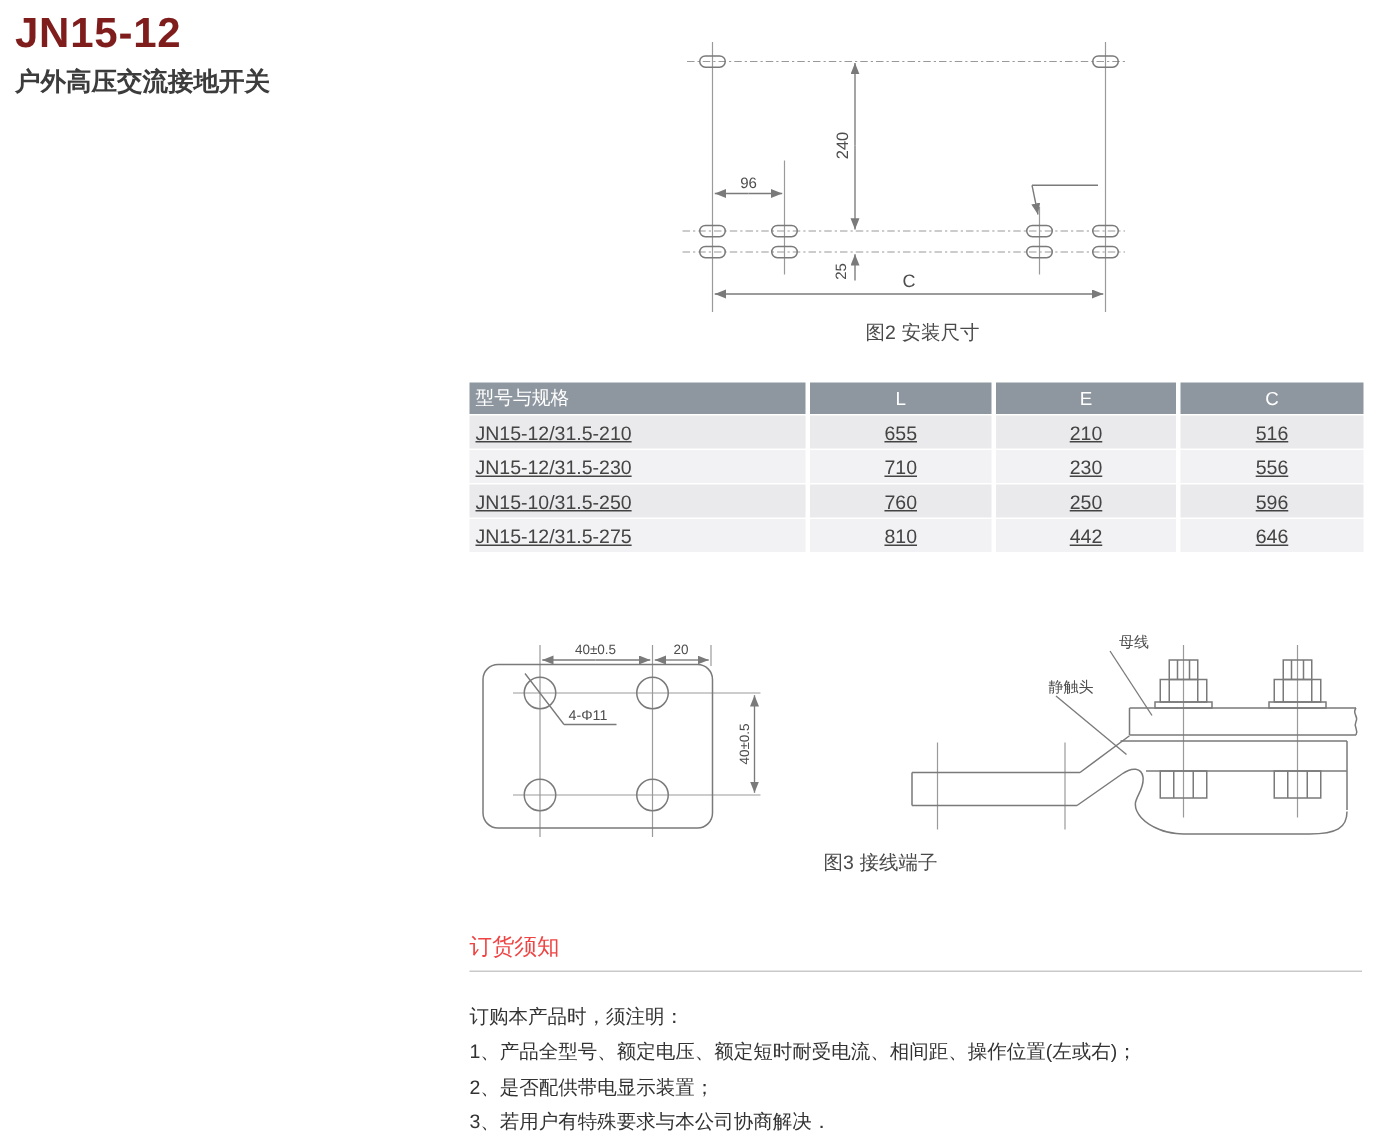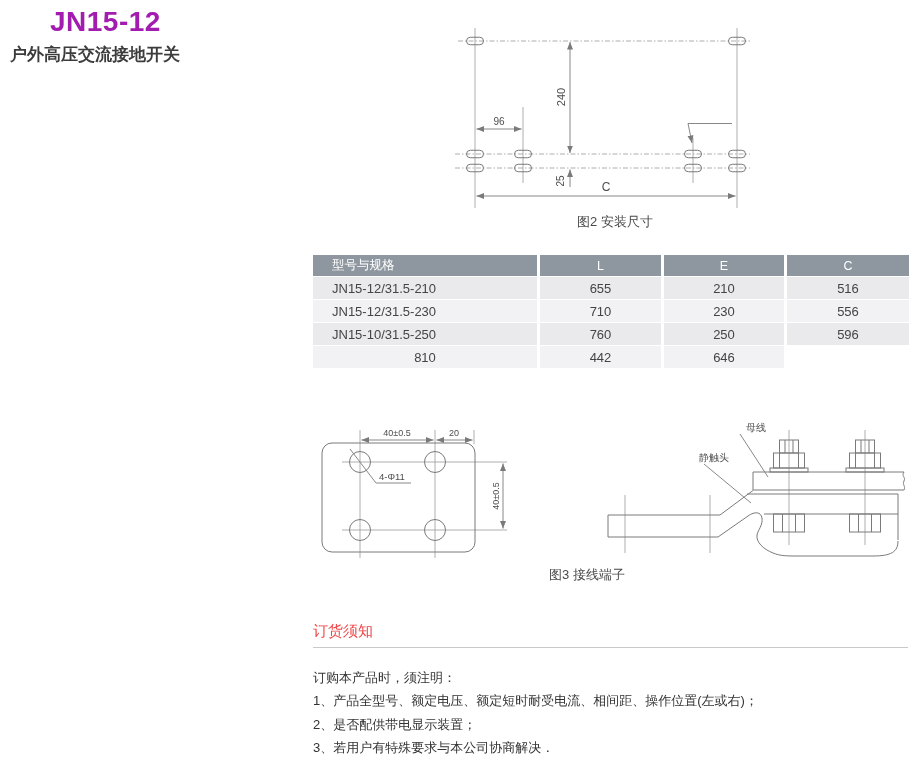--- a/index.html
+++ b/index.html
@@ -1,28 +1,28 @@
 <!DOCTYPE html>
 <html><head>
 <meta charset="utf-8">
 <style>
   html,body{margin:0;padding:0;background:#fff;}
   body{width:920px;height:765px;position:relative;overflow:hidden;
        font-family:"Liberation Sans","DejaVu Sans",sans-serif;}
   .abs{position:absolute;}
-  .title{left:10px;top:6px;font-size:28px;font-weight:bold;color:#a21caf;letter-spacing:.5px;margin-left:40px;}
+  .title{left:10px;top:6px;font-size:28px;font-weight:bold;color:#7f1d1d;letter-spacing:.5px;}
   .subtitle{left:10px;top:43px;font-size:17px;color:#3c3c3c;font-weight:bold;}
   .fig-caption{font-size:13px;color:#4a4a4a;text-align:center;}
   
   .spec-table{left:313px;top:255px;width:596px;display:grid;
               grid-template-columns:224px 121px 120px 122px;column-gap:3px;row-gap:1px;}
   .cell{display:flex;align-items:center;justify-content:center;font-size:13px;color:#444;}
-  .cell.name{justify-content:flex-start;padding-left:19px;}
+  .cell.name{justify-content:flex-start;padding-left:4px;}
   .th{height:21px;background:#8E979F;color:#fff;font-size:12.5px;}
-  .td{height:22px;}
+  .td{height:22px;text-decoration:underline;}
   .r-odd{background:#EAEAEC;}
   .r-even{background:#F2F2F4;}
   
   svg text{font-family:"Liberation Sans","DejaVu Sans",sans-serif;fill:#4d4d4d;}
   .ln{stroke:#7a7a7a;stroke-width:1;fill:none;}
   .cl{stroke:#9a9a9a;stroke-width:.8;fill:none;}
   .dash{stroke:#9a9a9a;stroke-width:.8;fill:none;stroke-dasharray:5 2 1.5 2;}
   .dim{stroke:#7a7a7a;stroke-width:.9;fill:none;}
   
   .order-head{left:313px;top:622px;font-size:15px;color:#ef4444;}
@@ -95,20 +95,21 @@
   <div class="cell td name r-even">JN15-12/31.5-230</div>
   <div class="cell td r-even">710</div>
   <div class="cell td r-even">230</div>
   <div class="cell td r-even">556</div>
 
   <div class="cell td name r-odd">JN15-10/31.5-250</div>
   <div class="cell td r-odd">760</div>
   <div class="cell td r-odd">250</div>
   <div class="cell td r-odd">596</div>
 
+  <div class="cell td name r-even">JN15-12/31.5-275</div>
   <div class="cell td r-even">810</div>
   <div class="cell td r-even">442</div>
   <div class="cell td r-even">646</div>
 </div>
 
 <svg class="abs" style="left:290px;top:400px;" width="620" height="162" viewBox="0 0 620 162">
   <defs>
     <g id="bolt">
       <rect x="-9.5" y="-32" width="19" height="13" class="ln"></rect>
       <path class="ln" d="M-4,-32 V-19 M4,-32 V-19"></path>

